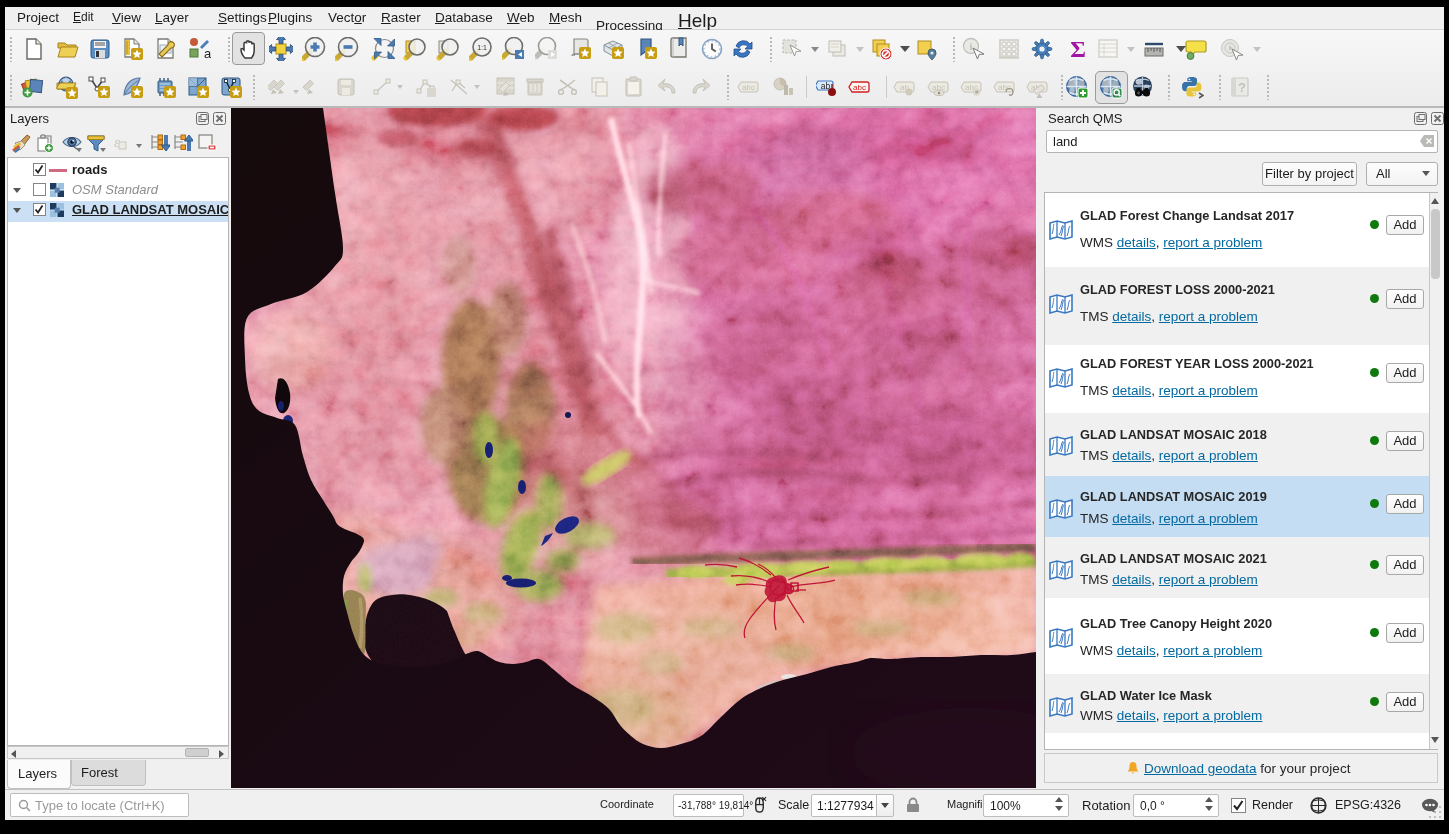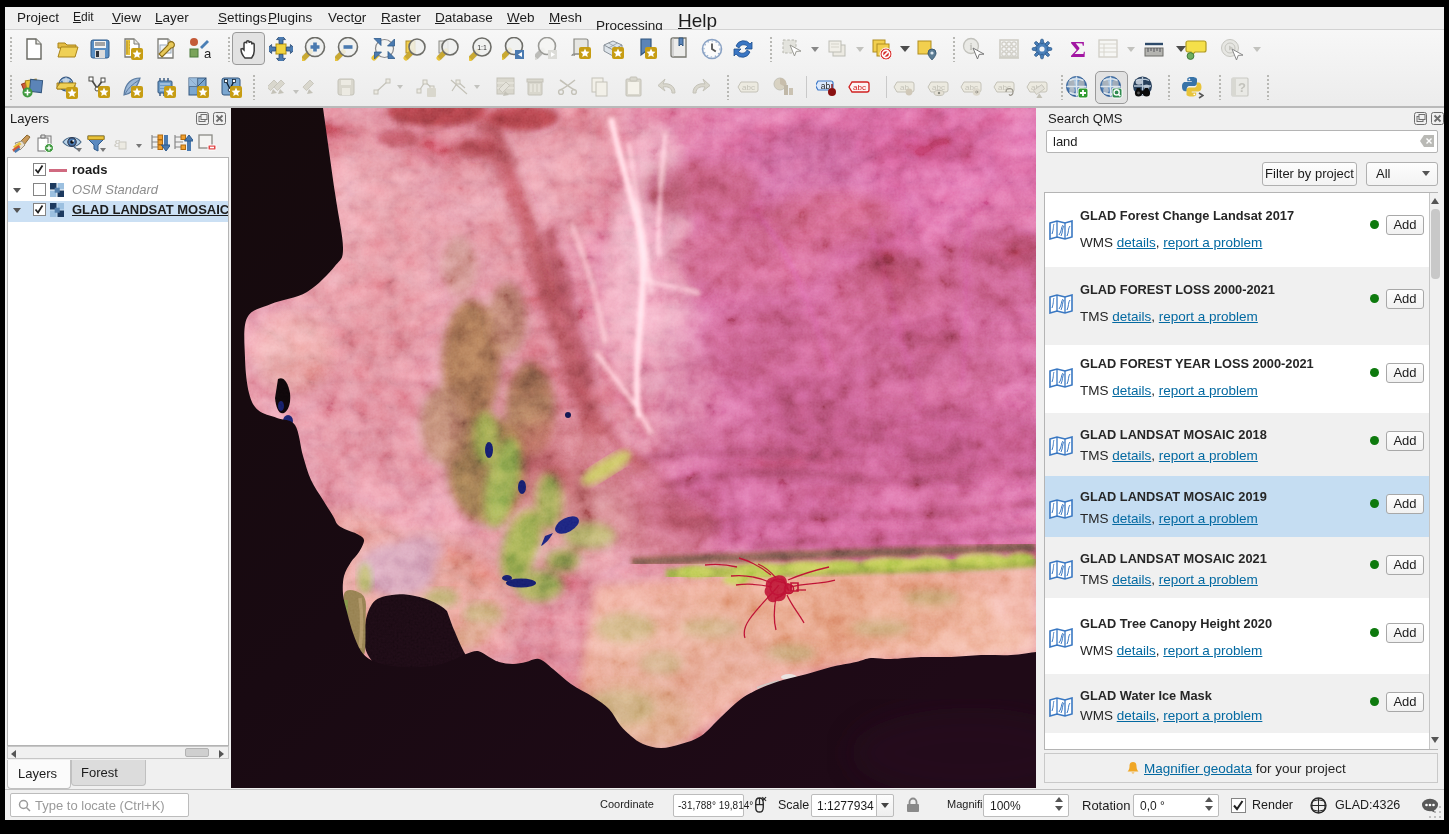--- a/index.html
+++ b/index.html
@@ -1086,21 +1086,21 @@
 <div class="addb" style="left:1386px;top:692px">Add</div>
 <div class="abs" style="left:1429px;top:193px;width:12px;height:556px;background:#f0f0f0;border-left:1px solid #c6c6c6"></div>
 <div class="abs" style="left:1431px;top:209px;width:9px;height:70px;background:#c8c8c8;border-radius:4px"></div>
 <div class="abs" style="left:1431px;top:198px;width:0;height:0;border-left:4.5px solid transparent;border-right:4.5px solid transparent;border-bottom:6px solid #555"></div>
 <div class="abs" style="left:1431px;top:737px;width:0;height:0;border-left:4.5px solid transparent;border-right:4.5px solid transparent;border-top:6px solid #555"></div>
 <div class="abs" style="left:1044px;top:753px;width:394px;height:30px;background:#f0f0f0;border:1px solid #c9c9c9"></div>
 <svg class="abs" style="left:1126px;top:761px" width="14" height="14" viewBox="0 0 14 14">
     <path d="M7 1 C9.8 1 10.5 3 10.5 5.5 C10.5 8 11.5 9.5 12.5 10.5 H1.5 C2.5 9.5 3.5 8 3.5 5.5 C3.5 3 4.2 1 7 1 z" fill="#f0a726"></path>
     <path d="M5.5 11.5 a1.6 1.6 0 0 0 3 0 z" fill="#f0a726"></path>
   </svg>
-<div class="row-s" style="left:1144px;top:761px;font-size:13.5px"><span class="lnk">Magnifier geodata</span> for your project</div>
+<div class="row-s" style="left:1144px;top:761px;font-size:13.5px"><span class="lnk">Download geodata</span> for your project</div>
 <div class="abs" style="left:5px;top:789px;width:1439px;height:31px;background:#f0f0f0;border-top:1px solid #c2c2c2"></div>
 <div class="wbox" style="left:10px;top:793px;width:179px;height:24px;border-radius:2px;border-color:#bcbcbc"></div>
 <svg class="abs" style="left:18px;top:799px" width="13" height="13" viewBox="0 0 13 13">
     <circle cx="5.5" cy="5.5" r="4" fill="none" stroke="#9a9a9a" stroke-width="1.5"></circle>
     <path d="M8.5 8.5 l3.5 3.5" stroke="#9a9a9a" stroke-width="1.5"></path>
   </svg>
 <div class="lbl" style="left:35px;top:798px;color:#9a9a9a;font-size:13px">Type to locate (Ctrl+K)</div>
 <div class="lbl" style="left:600px;top:798px;font-size:11px">Coordinate</div>
 <div class="wbox" style="left:673px;top:794px;width:71px;height:23px;border-radius:2px;border-color:#bcbcbc"></div>
 <div class="lbl" style="left:678px;top:800px;font-size:10px">-31,788° 19,814°</div>
@@ -1131,21 +1131,21 @@
 <svg class="abs" style="left:1231px;top:798px" width="15" height="15" viewBox="0 0 15 15">
     <rect x="0.5" y="0.5" width="14" height="14" fill="#fff" stroke="#848484"></rect>
     <path d="M3 7.5 l3 3.5 5.5 -8" stroke="#222" stroke-width="2" fill="none"></path>
   </svg>
 <div class="lbl" style="left:1252px;top:798px;font-size:12.5px">Render</div>
 <svg class="abs" style="left:1310px;top:797px" width="17" height="17" viewBox="0 0 17 17">
     <circle cx="8.5" cy="8.5" r="7.5" fill="none" stroke="#2a2a2a" stroke-width="1.3"></circle>
     <path d="M1 8.5 h15 M8.5 1 v15 M3 4 a10 6.5 0 0 1 11 0 M3 13 a10 6.5 0 0 0 11 0" stroke="#2a2a2a" fill="none"></path>
     <path d="M4.5 1.8 a5.5 8 0 0 0 0 13.4 M12.5 1.8 a5.5 8 0 0 1 0 13.4" stroke="#2a2a2a" fill="none"></path>
   </svg>
-<div class="lbl" style="left:1335px;top:798px;font-size:12.5px">GLAD:4326</div>
+<div class="lbl" style="left:1335px;top:798px;font-size:12.5px">EPSG:4326</div>
 <svg class="abs" style="left:1420px;top:798px" width="20" height="17" viewBox="0 0 20 17">
     <ellipse cx="10" cy="7" rx="8" ry="6.2" fill="#595959"></ellipse>
     <path d="M13 11 l3 4 -6 -2.5 z" fill="#595959"></path>
     <circle cx="6.5" cy="7" r="1.3" fill="#fff"></circle>
     <circle cx="10" cy="7" r="1.3" fill="#fff"></circle>
     <circle cx="13.5" cy="7" r="1.3" fill="#fff"></circle>
   </svg>
 <svg class="abs" style="left:1428px;top:805px" width="14" height="14" viewBox="0 0 14 14">
     <g fill="#b0b0b0">
       <circle cx="12" cy="2" r="1"></circle>

